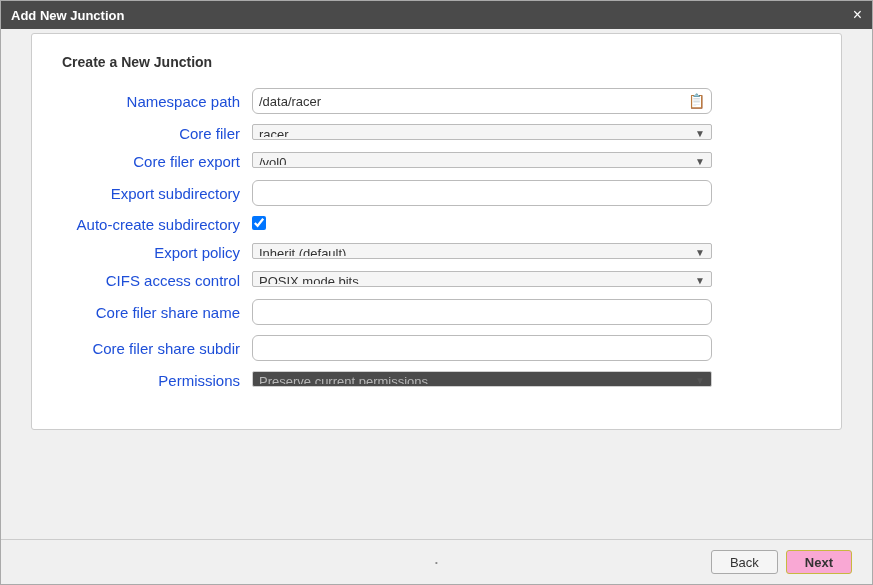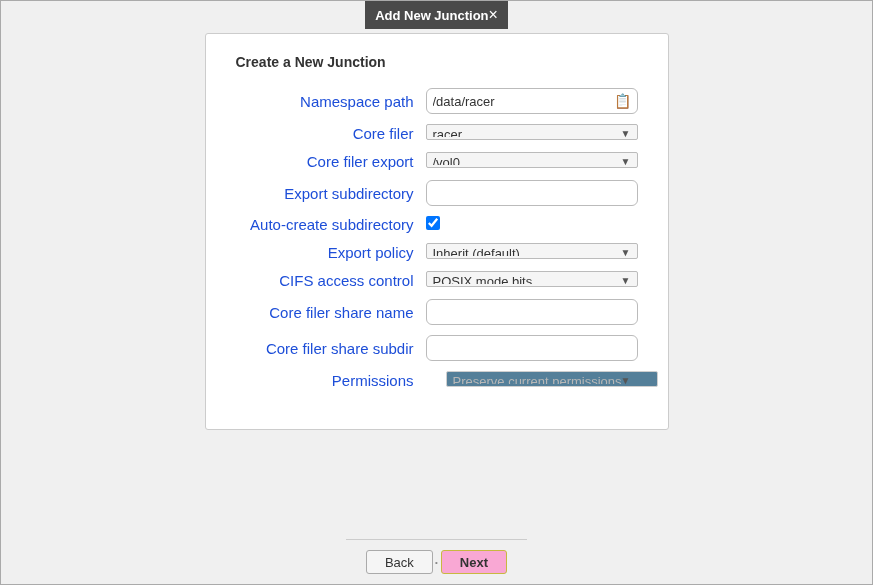--- a/index.html
+++ b/index.html
@@ -15,21 +15,20 @@
       justify-content: center;
     }
     .dialog {
       background: #f0f0f0;
       border: 1px solid #aaa;
       width: 873px;
       height: 585px;
       display: flex;
       flex-direction: column;
       position: relative;
-      align-items: center;
     }
     .dialog-titlebar {
       background: #4a4a4a;
       color: #fff;
       padding: 6px 10px;
       display: flex;
       align-items: center;
       justify-content: space-between;
       font-size: 13px;
       font-weight: bold;
@@ -122,24 +121,23 @@
       content: '▼';
       position: absolute;
       right: 7px;
       top: 50%;
       transform: translateY(-50%);
       font-size: 10px;
       color: #555;
       pointer-events: none;
     }
     .form-select-disabled {
-      background: #0c4a6e;
+      background: #000000;
       color: #999;
       cursor: default;
-      margin-left: 20px;
     }
     .checkbox-input {
       width: 14px;
       height: 14px;
       cursor: pointer;
     }
     .dialog-footer {
       padding: 10px 20px;
       display: flex;
       align-items: center;

